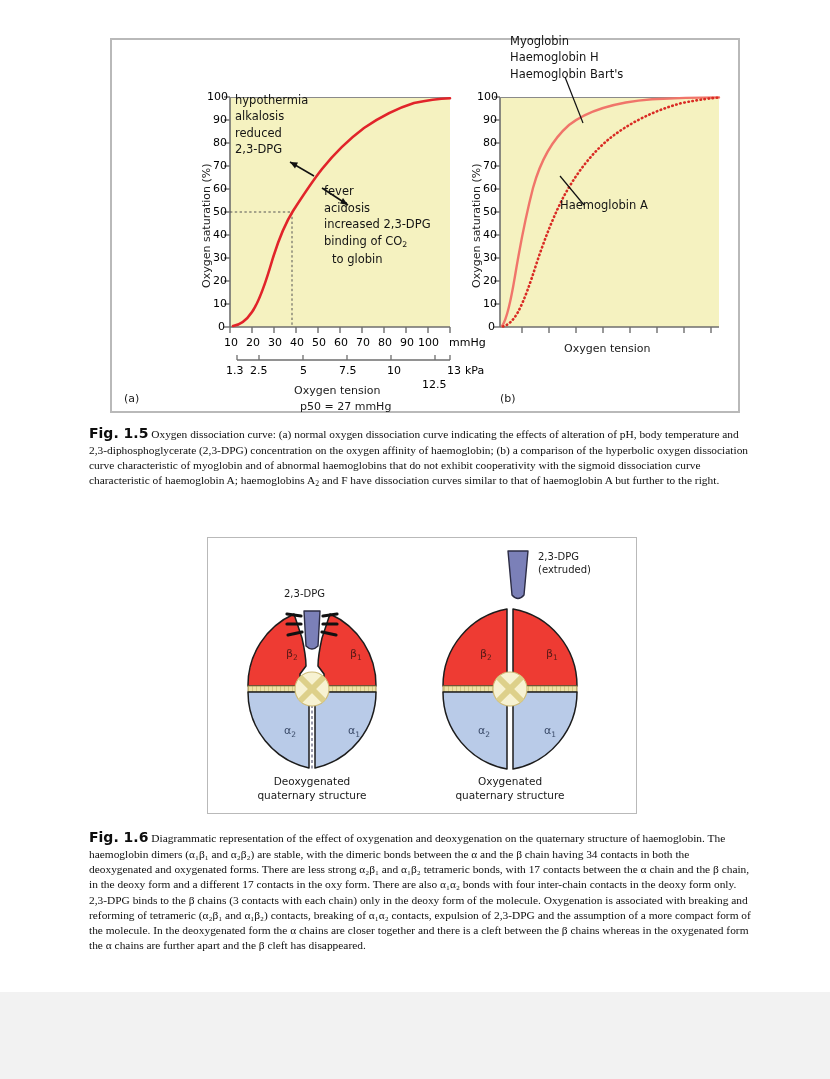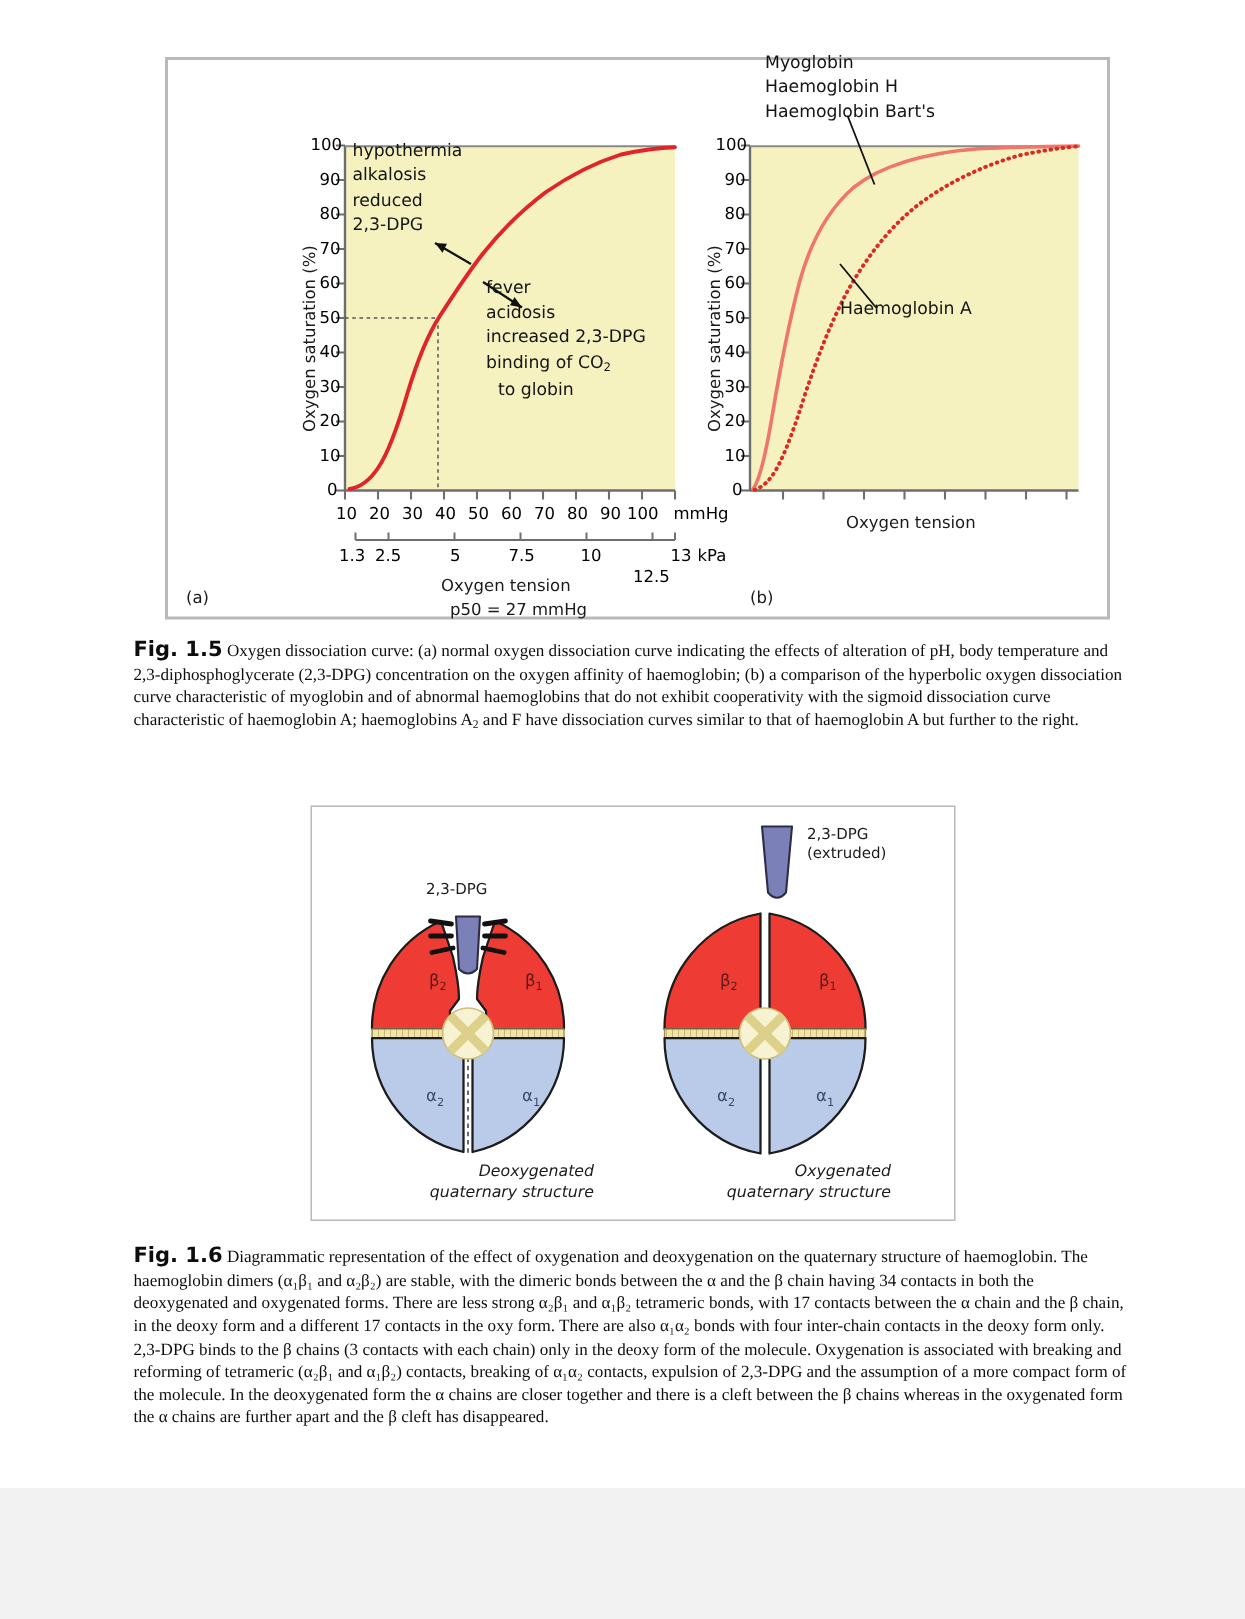--- a/index.html
+++ b/index.html
@@ -30,22 +30,22 @@
     position:absolute;transform:rotate(-90deg);transform-origin:left top;
     white-space:nowrap;font-family:"DejaVu Sans", sans-serif;font-size:11px;color:#1a1a1a;
   }
 
   
   .fig16-box{
     position:absolute;left:207px;top:537px;width:430px;height:277px;
     border:1.5px solid #b9b9b9;background:#ffffff;box-sizing:border-box;
   }
   .hb-caption{
-    position:absolute;text-align:right;font-family:"DejaVu Sans", sans-serif;
-    font-size:10.5px;color:#1a1a1a;line-height:1.35;white-space:pre-line;font-style:italic;
+    position:absolute;text-align:center;font-family:"DejaVu Sans", sans-serif;
+    font-size:10.5px;color:#1a1a1a;line-height:1.35;white-space:pre-line;
   }
   .dpg-lab{
     position:absolute;font-family:"DejaVu Sans", sans-serif;font-size:10px;color:#1a1a1a;
     white-space:pre-line;line-height:1.3;
   }
 
   
   .caption{
     position:absolute;font-family:"Liberation Serif", serif;
     font-size:11.4px;line-height:1.34;color:#0d0d0d;text-align:left;

